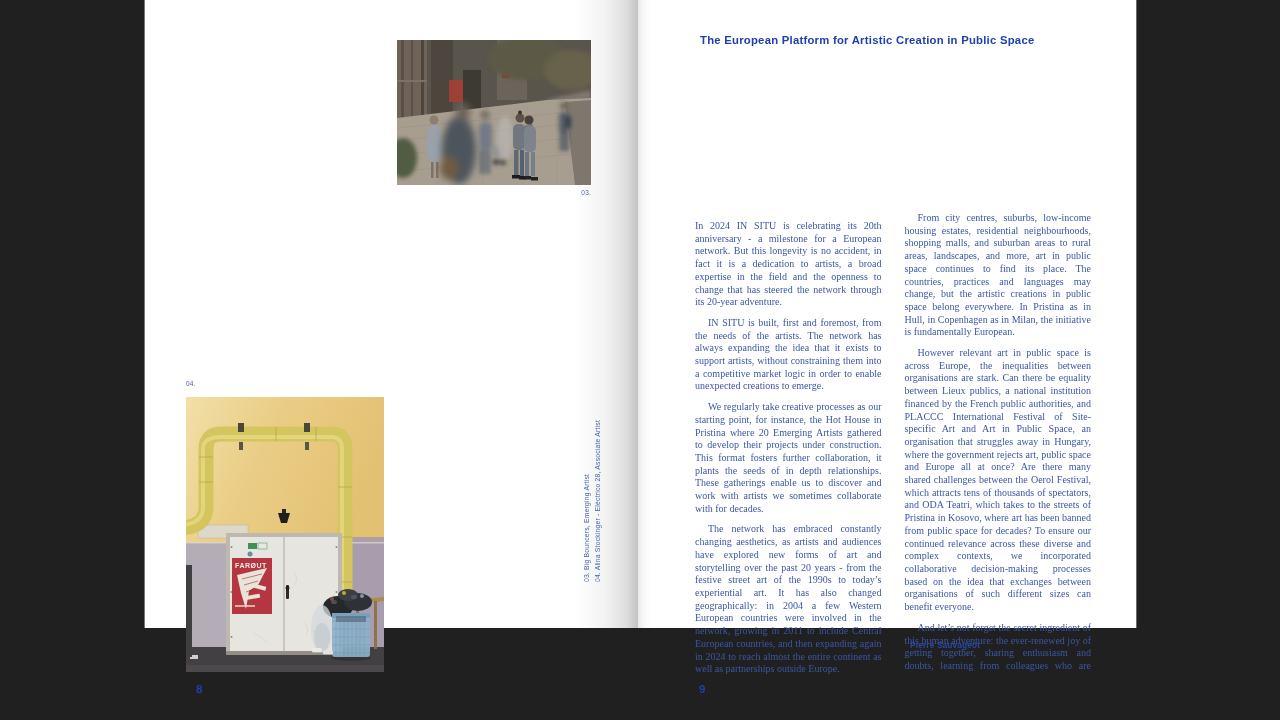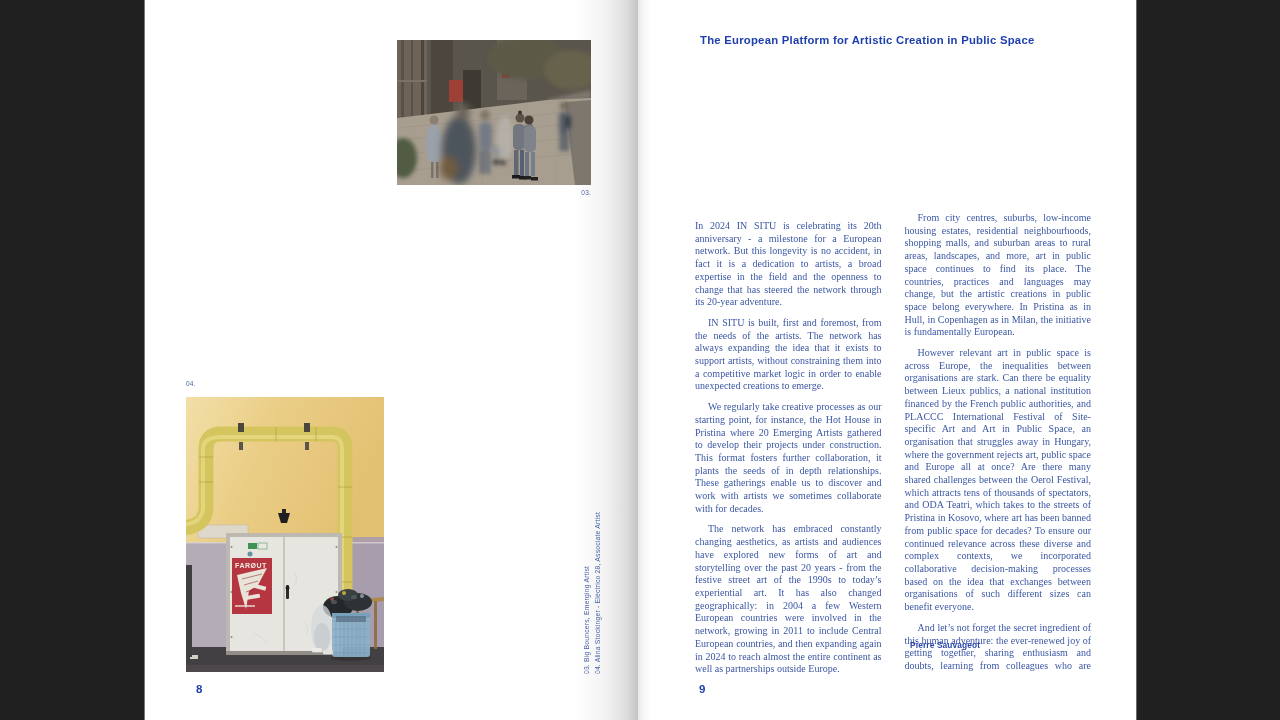--- a/index.html
+++ b/index.html
@@ -1,18 +1,18 @@
 <!DOCTYPE html>
 <html lang="en"><head>
 <meta charset="utf-8">
 <style>
   html,body{margin:0;padding:0;background:#202020;}
   .stage{position:relative;width:1280px;height:720px;background:#202020;overflow:hidden;
          font-family:"Liberation Sans",sans-serif;}
-  .page{position:absolute;top:0;height:720px;}
+  .page{position:absolute;top:0;height:628px;}
   .page-left{left:144px;width:494px;border-left:1px solid #787878;
     background:linear-gradient(to right,#ffffff 0,#ffffff 87%,#f3f3f3 93%,#dddddd 97.5%,#c1c1c1 100%);}
   .page-right{left:638px;width:498px;border-right:1px solid #6a6a6a;
     background:linear-gradient(to right,#e9e9e9 0,#f8f8f8 1.2%,#ffffff 2.6%,#ffffff 100%);}
   .photo{position:absolute;overflow:hidden;}
   .photo svg{display:block;}
   #photo-street{left:252px;top:40px;width:194px;height:145px;}
   #photo-door{left:41px;top:397px;width:198px;height:275px;}
   .photo-label{position:absolute;font-size:6.5px;color:#4a63a9;letter-spacing:.2px;}
   #label-03{left:252px;top:189px;width:194px;text-align:right;}

